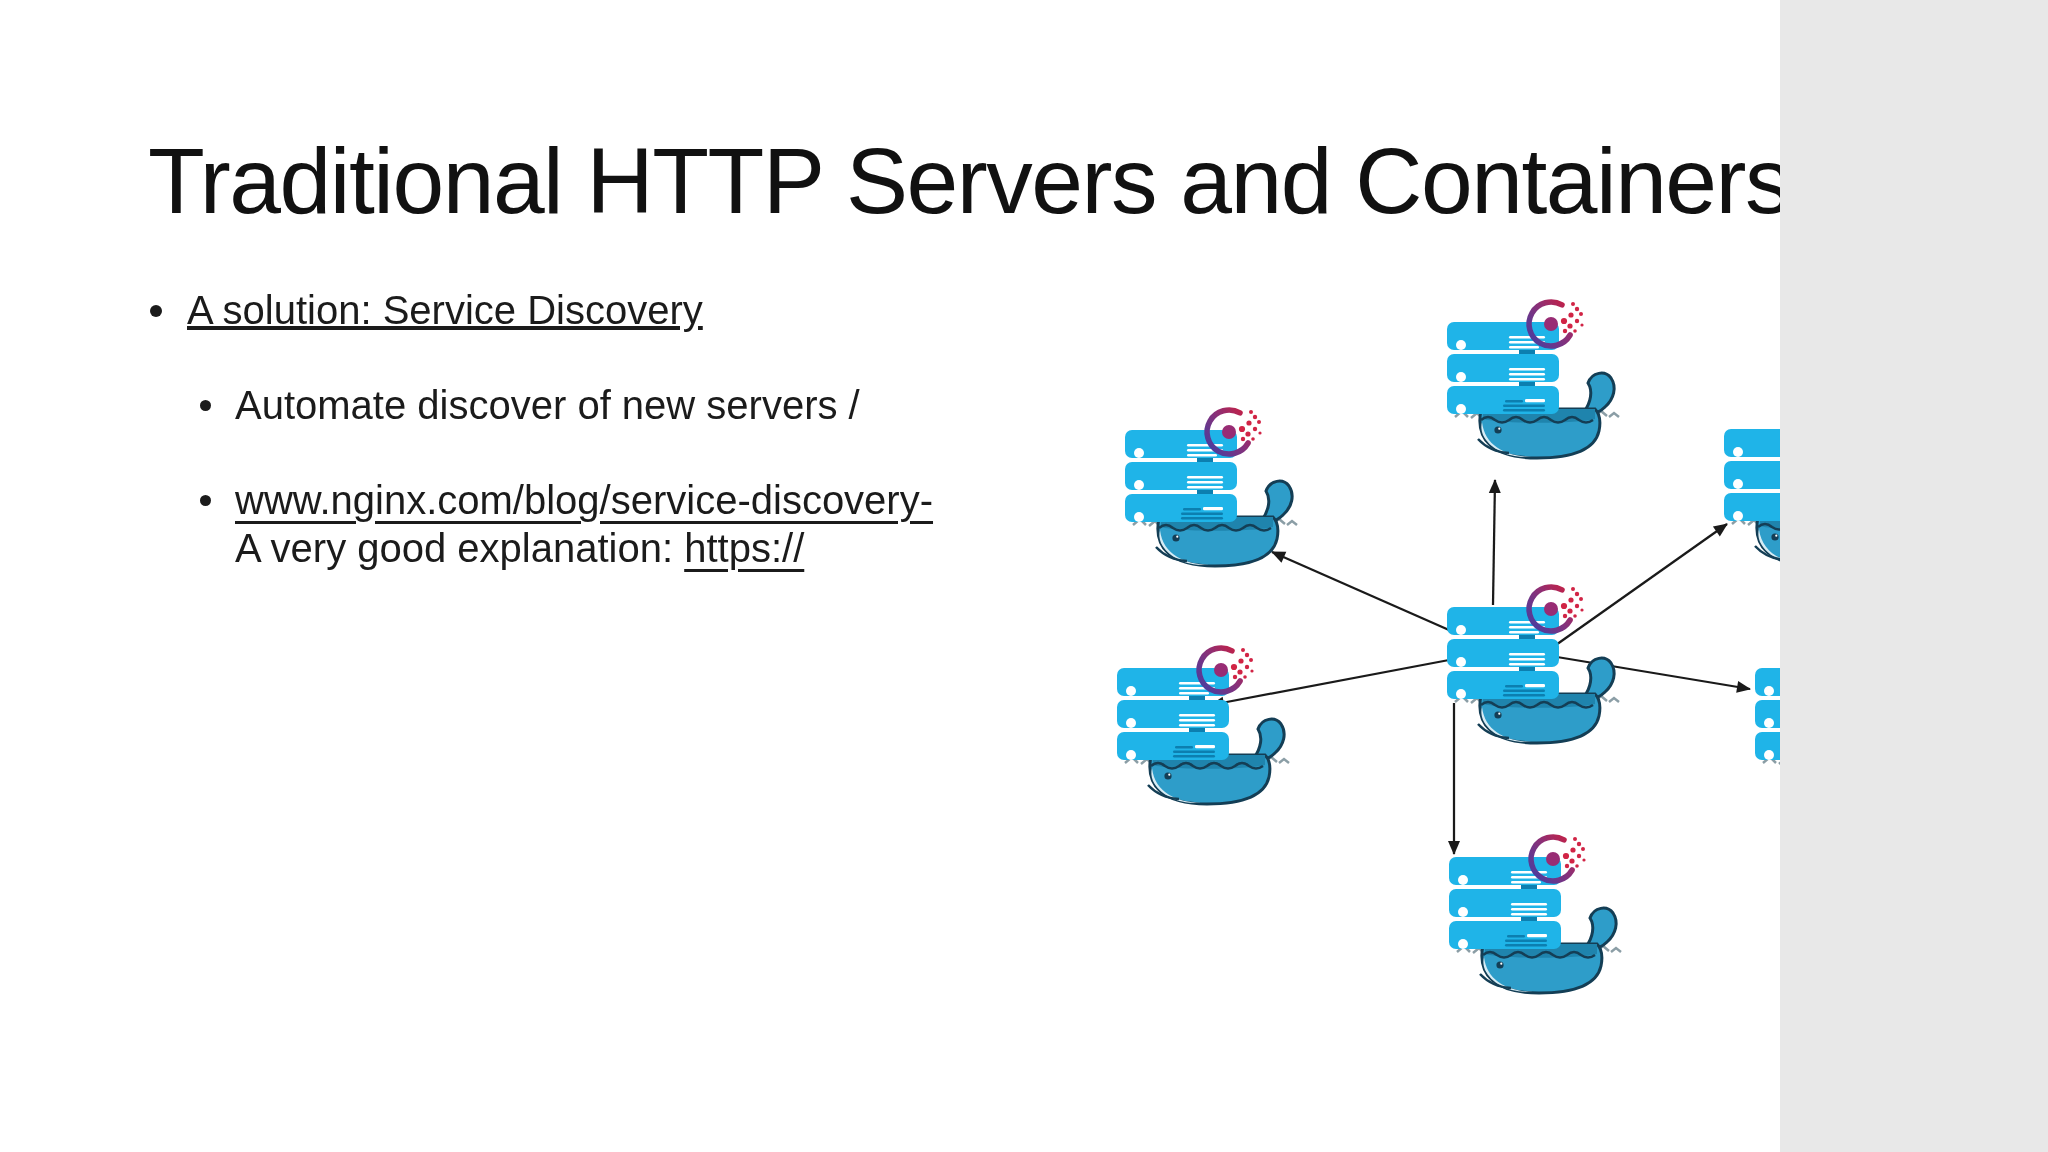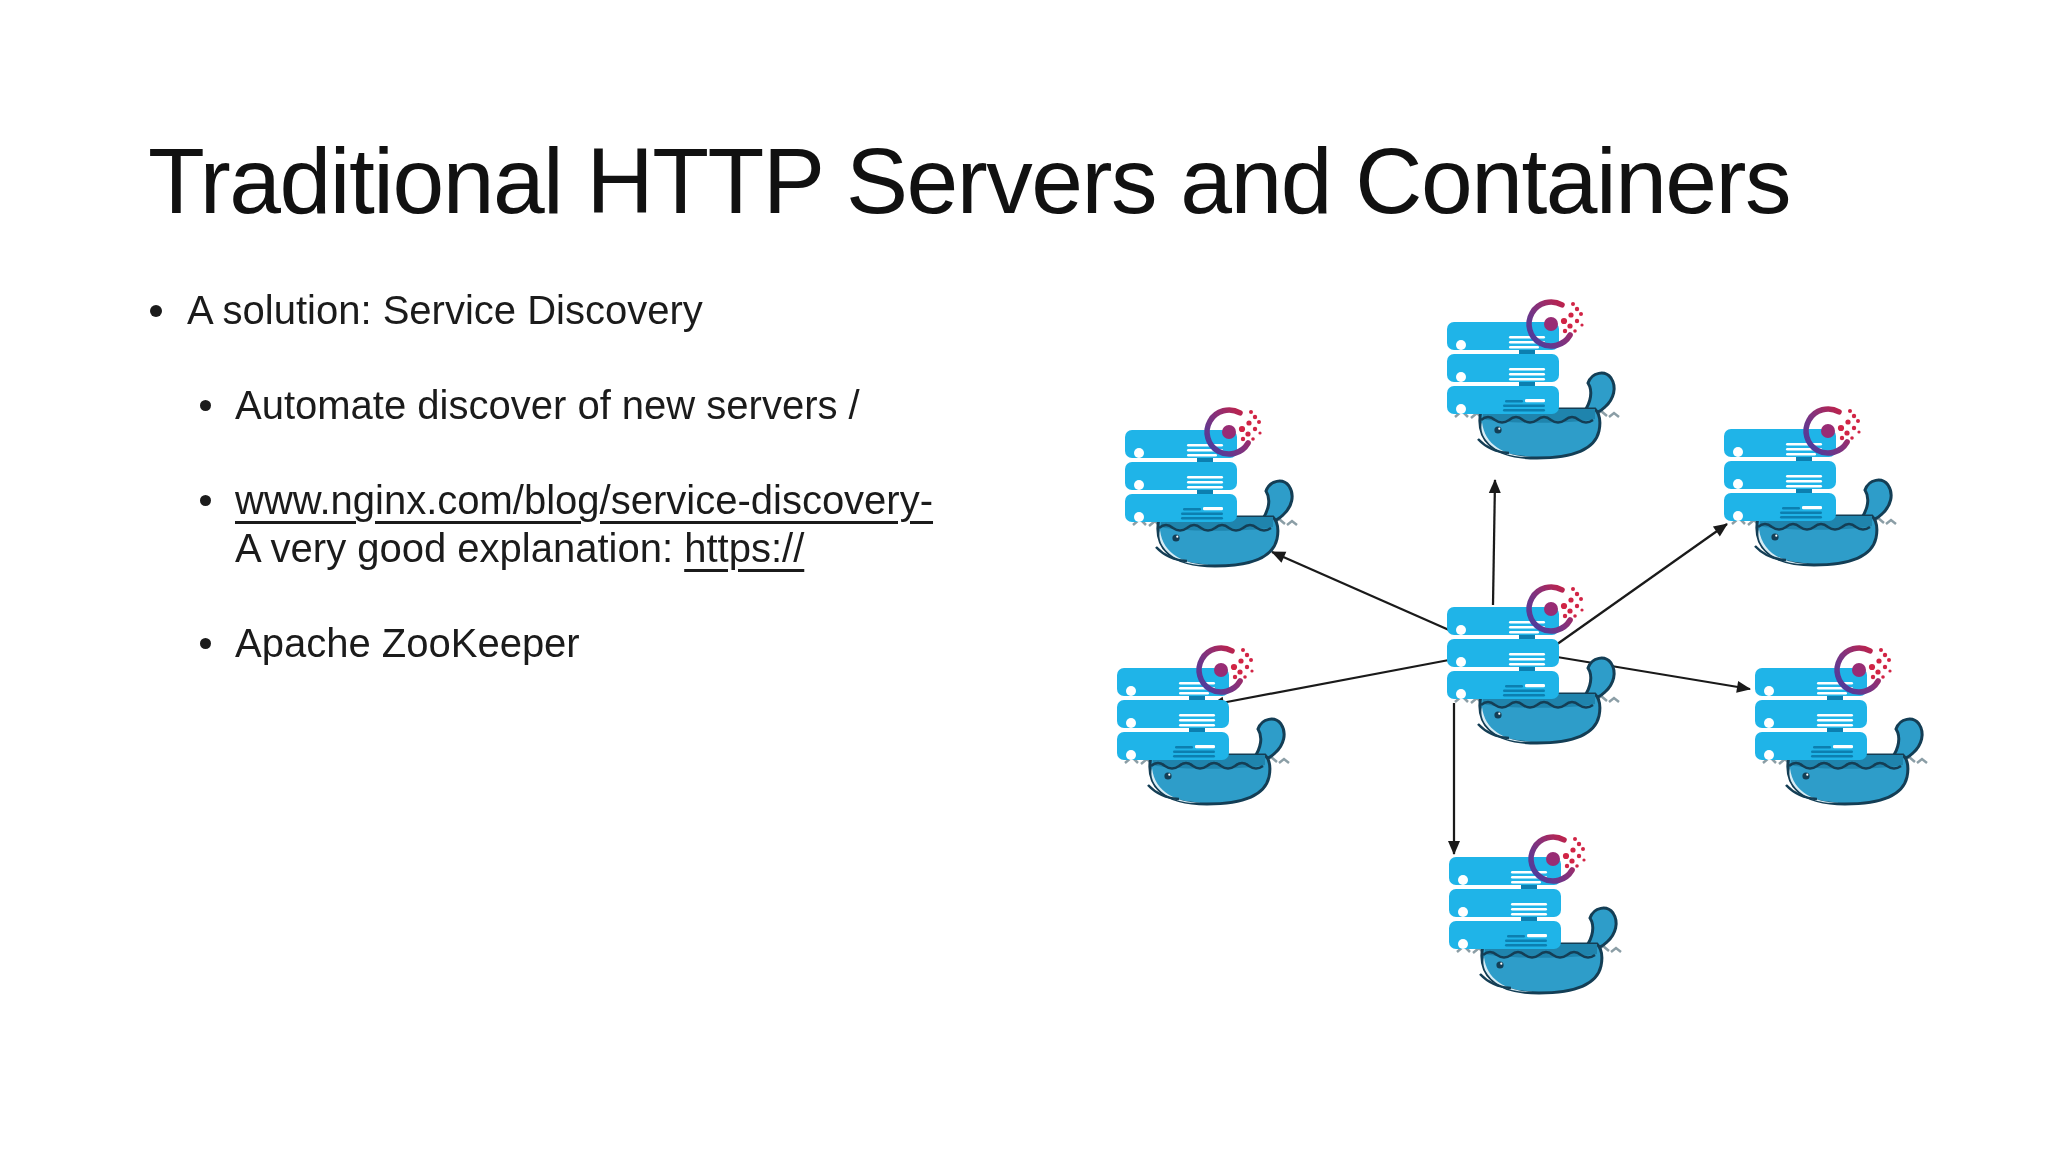--- a/index.html
+++ b/index.html
@@ -1,18 +1,18 @@
 <!DOCTYPE html>
 <html><head>
 <meta charset="utf-8">
 <style>
   html,body{margin:0;padding:0;background:#e8e8e8;}
   .slide{
     position:relative;
-    width:2048px;height:1152px;
+    width:1780px;height:1152px;
     background:#ffffff;
     overflow:hidden;
     font-family:"Liberation Sans","DejaVu Sans",sans-serif;
     color:#161616;
   }
   .title{
     position:absolute;
     left:148px;top:128px;
     margin:0;
     font-size:93px;
@@ -24,21 +24,21 @@
   .bullets{
     position:absolute;
     left:148px;top:287px;
     width:920px;
     font-size:40px;
     line-height:47.5px;
     color:#1b1b1b;
   }
   .item{position:relative;margin-bottom:47.5px;}
   .item:last-child{margin-bottom:0;}
-  .item.l1{padding-left:39px;}
+  .item.l1{padding-left:39px;text-decoration:underline;}
   .item.l2{padding-left:87px;margin-top:24px;}
   .dot{
     position:absolute;top:18px;
     width:12px;height:12px;border-radius:50%;
     background:#1b1b1b;
   }
   .item.l1 .dot{left:2px;}
   .item.l2 .dot{left:52px;width:11px;height:11px;}
   .link{
     color:#1b1b1b;
@@ -76,24 +76,20 @@
         <div class="line"><span>A solution: Service Discovery</span></div>
       </div>
       <div class="item l2">
         <span class="dot"></span>
         <div class="line"><span>Automate discover of new servers /</span></div>
       </div>
       <div class="item l2">
         <span class="dot"></span>
         <div class="line"><span class="link">www.nginx.com/blog/service-discovery-</span></div>
         <div class="line"><span>A very good explanation: </span><span class="link">https://</span></div>
-      </div>
-      <div class="item l2">
-        <span class="dot"></span>
-        <div class="line"><span>Apache ZooKeeper</span></div>
       </div>
     </div>
 
   <svg class="diagram" id="diagram" viewBox="0 0 2048 1152">
     <defs>
       <marker id="arrowhead" markerUnits="userSpaceOnUse" markerWidth="18" markerHeight="16" refX="15" refY="8" orient="auto">
         <path class="ah" d="M2,2 L16,8 L2,14 Z"></path>
       </marker>
       <linearGradient id="swooshGrad" gradientUnits="userSpaceOnUse" x1="-22" y1="14" x2="16" y2="-20">
         <stop offset="0" style="stop-color:var(--swoosh_purple,#4B3D9E)"></stop>

